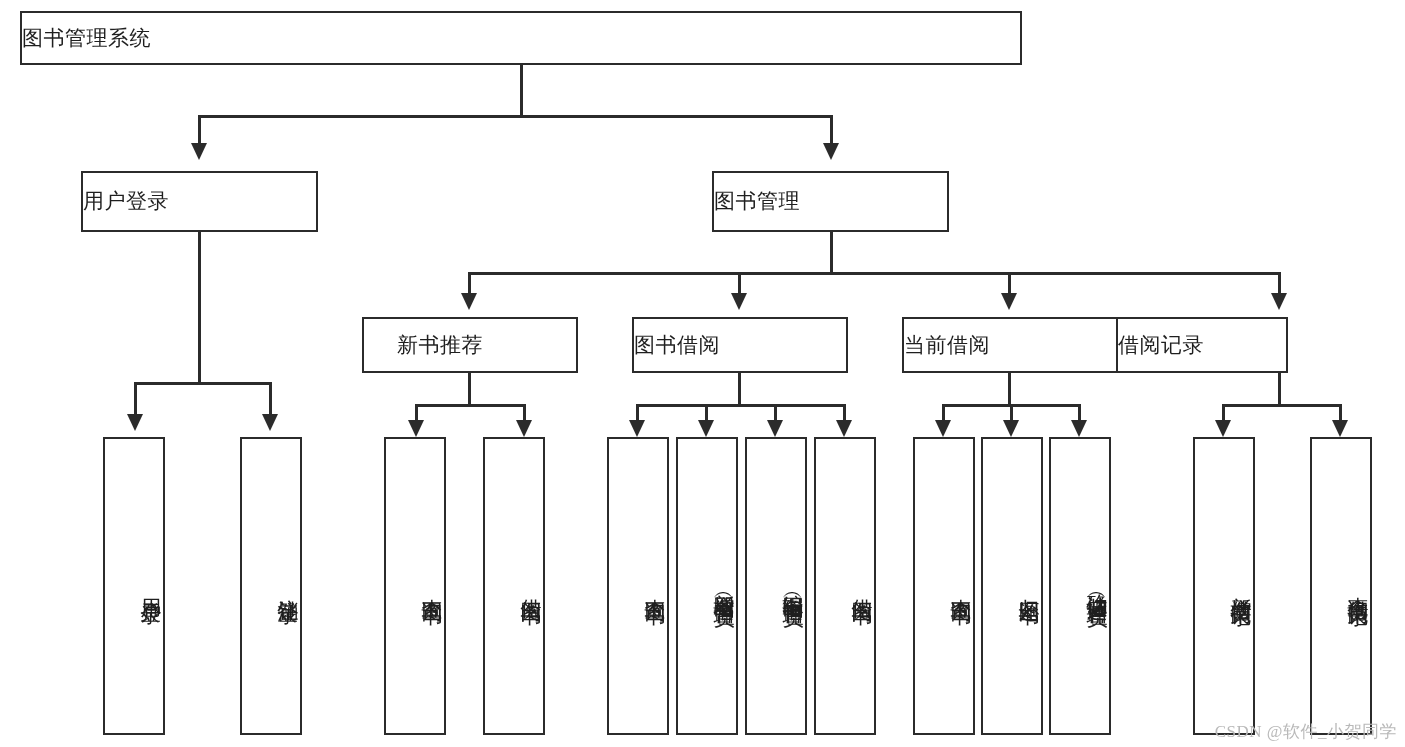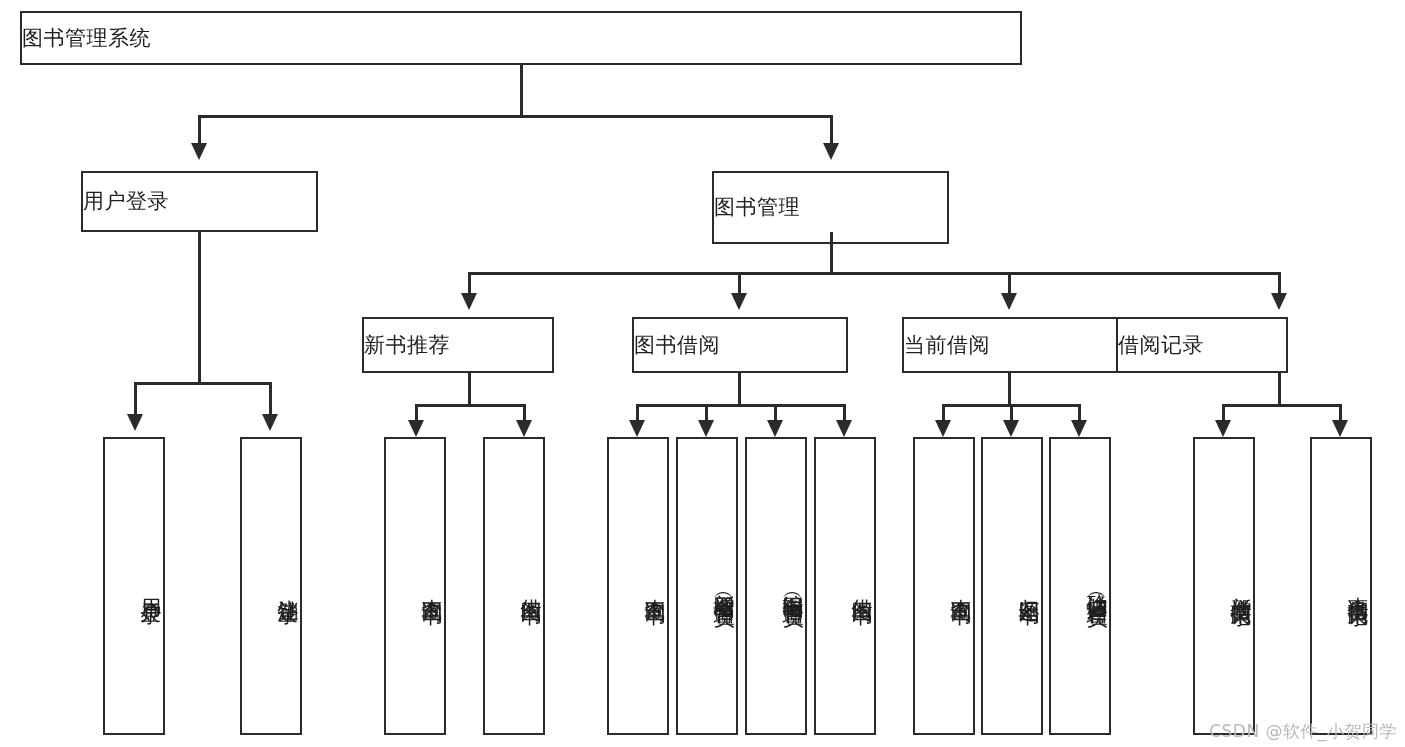--- a/index.html
+++ b/index.html
@@ -63,20 +63,21 @@
   }
   #watermark {
     position: absolute;
     right: 8px;
     bottom: 4px;
     font-size: 17px;
     color: #b9b9b9;
     letter-spacing: 0.5px;
     white-space: nowrap;
     pointer-events: none;
+    font-family: Liberation Serif, serif;
   }
 </style>
 </head>
 <body>
 
 <div id="canvas">
 
   <div class="node h" style="left:20px; top:11px; width:1002px; height:54px;">
     <span class="txt">图书管理系统</span>
   </div>
@@ -86,21 +87,21 @@
   <div class="seg h" style="left:198px; top:115px; width:634px;"></div>
 
   <div class="seg v" style="left:198px; top:115px; height:30px;"></div>
   <div class="arrow" style="left:191px; top:143px;"></div>
   <div class="seg v" style="left:830px; top:115px; height:30px;"></div>
   <div class="arrow" style="left:823px; top:143px;"></div>
 
   <div class="node h" style="left:81px; top:171px; width:237px; height:61px;">
     <span class="txt">用户登录</span>
   </div>
-  <div class="node h" style="left:712px; top:171px; width:237px; height:73px;">
+  <div class="node h" style="left:712px; top:171px; width:237px; height:61px;">
     <span class="txt">图书管理</span>
   </div>
 
   <div class="seg v" style="left:198px; top:232px; height:150px;"></div>
   <div class="seg h" style="left:134px; top:382px; width:135px;"></div>
   <div class="seg v" style="left:134px; top:382px; height:34px;"></div>
   <div class="arrow" style="left:127px; top:414px;"></div>
   <div class="seg v" style="left:269px; top:382px; height:34px;"></div>
   <div class="arrow" style="left:262px; top:414px;"></div>
 
@@ -108,21 +109,21 @@
   <div class="seg h" style="left:468px; top:272px; width:812px;"></div>
   <div class="seg v" style="left:468px; top:272px; height:23px;"></div>
   <div class="arrow" style="left:461px; top:293px;"></div>
   <div class="seg v" style="left:738px; top:272px; height:23px;"></div>
   <div class="arrow" style="left:731px; top:293px;"></div>
   <div class="seg v" style="left:1008px; top:272px; height:23px;"></div>
   <div class="arrow" style="left:1001px; top:293px;"></div>
   <div class="seg v" style="left:1278px; top:272px; height:23px;"></div>
   <div class="arrow" style="left:1271px; top:293px;"></div>
 
-  <div class="node h" style="left:362px; top:317px; width:192px; height:56px;">
+  <div class="node h" style="left:362px; top:317px; width:216px; height:56px;padding-left:33px;">
     <span class="txt">新书推荐</span>
   </div>
   <div class="node h" style="left:902px; top:317px; width:216px; height:56px;">
     <span class="txt">当前借阅</span>
   </div>
   <div class="node h" style="left:632px; top:317px; width:216px; height:56px;">
     <span class="txt">图书借阅</span>
   </div>
   <div class="node h" style="left:1116px; top:317px; width:172px; height:56px;">
     <span class="txt">借阅记录</span>

